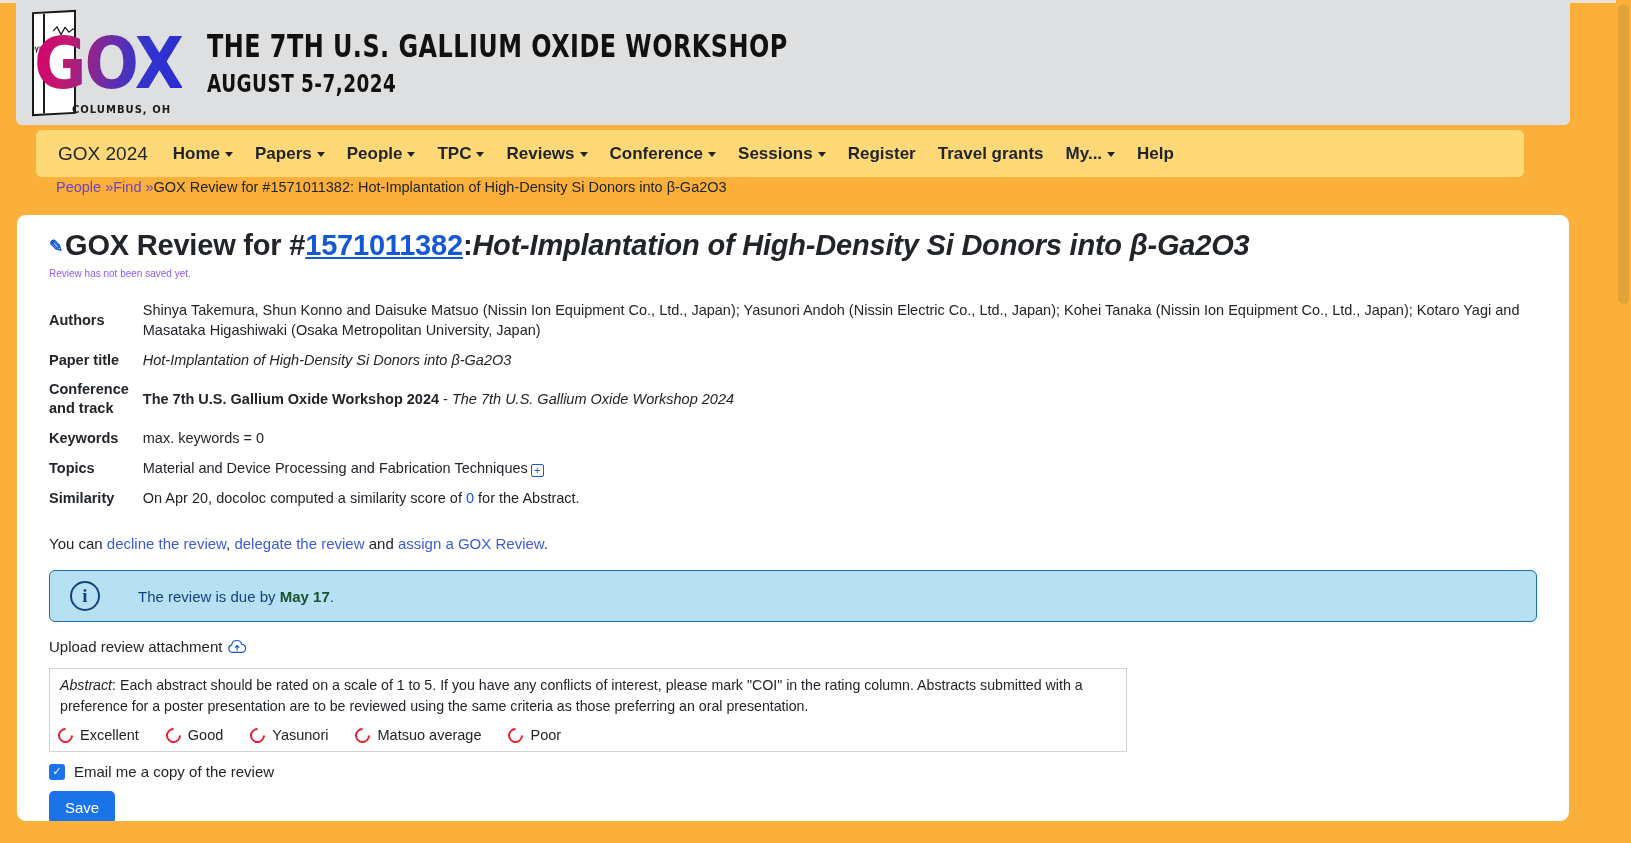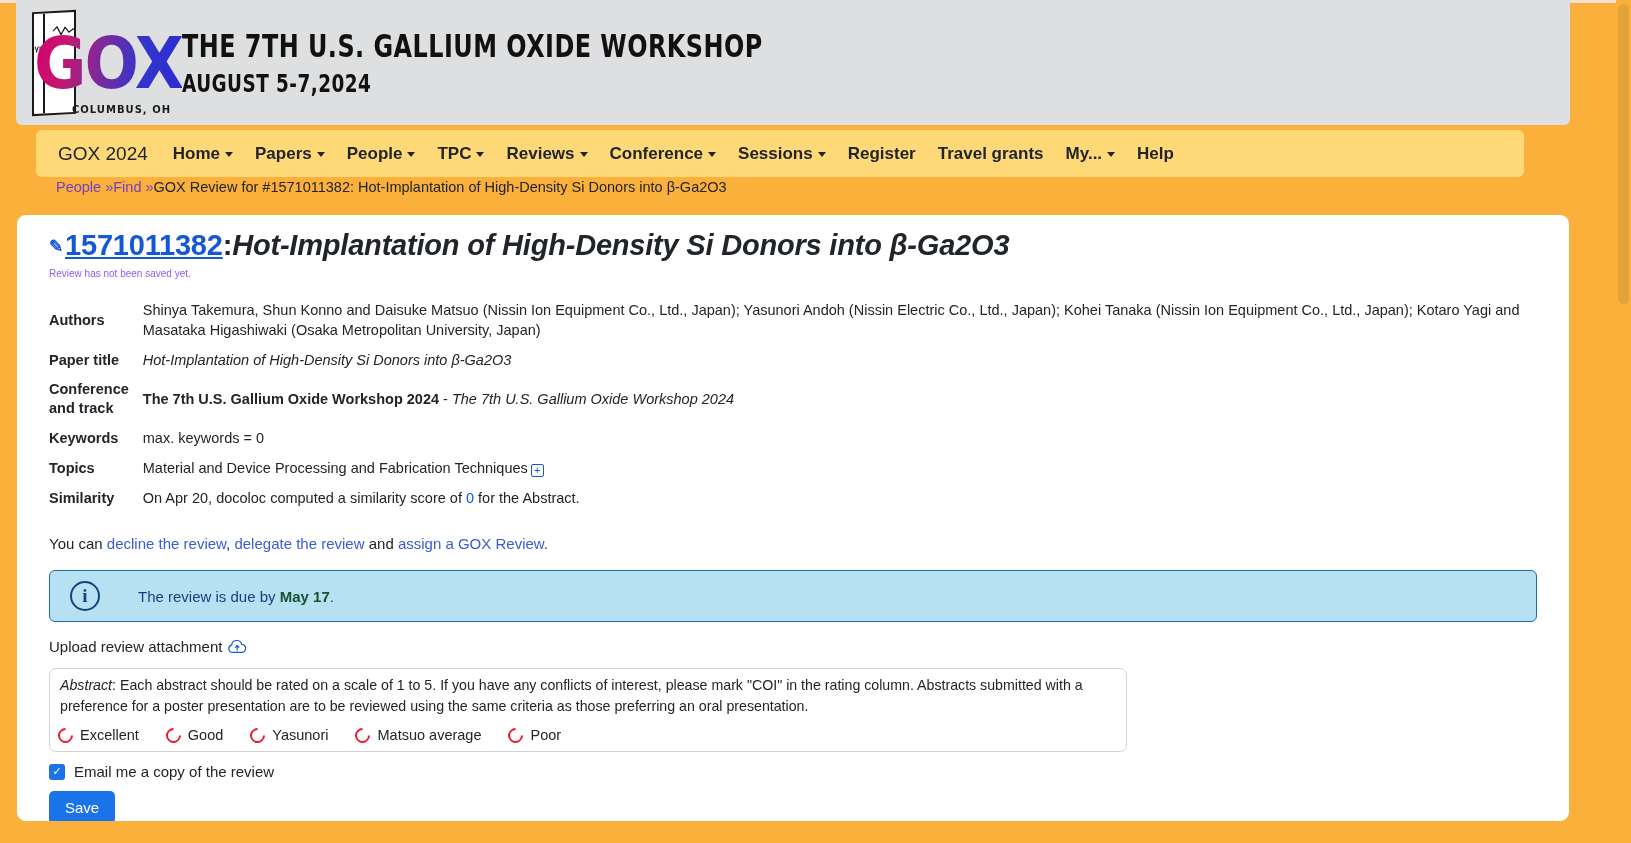--- a/index.html
+++ b/index.html
@@ -86,21 +86,21 @@
   }
   .columbus {
     position: absolute;
     left: 40px; bottom: 4px;
     font-family: "DejaVu Sans", sans-serif;
     font-weight: bold;
     font-size: 10px;
     letter-spacing: 1px;
     color: #1a1a1a;
   }
-  .logo-text { margin-left: 0; }
+  .logo-text { margin-left: 25px; }
   .logo-title {
     font-family: "DejaVu Sans", sans-serif;
     font-weight: bold;
     font-size: 26px;
     letter-spacing: 0.5px;
     color: #111;
     transform: scaleY(1.25) scaleX(0.92);
     transform-origin: left center;
     margin-bottom: 10px;
   }
@@ -272,21 +272,21 @@
     font-size: 15px;
     color: #212529;
     display: flex; align-items: center; gap: 6px;
   }
   .cloud-up { color: #1558d6; }
 
   
   .review-box {
     margin-top: 13px;
     border: 1px solid #cfd4da;
-    border-radius: 7px;
+    border-radius: 0;
     width: 1078px;
     padding: 6px 10px 8px 10px;
     position: relative;
   }
   .abstract-text {
     font-size: 14.2px;
     line-height: 21px;
     color: #212529;
     margin: 0;
   }
@@ -429,20 +429,21 @@
 
   <div class="breadcrumb">
     <a class="link" href="#" style="color:#6f42c1">People</a><span class="bc-sep"> »</span><a class="link" href="#" style="color:#6f42c1">Find</a><span class="bc-sep"> »</span><span>GOX Review for #1571011382: Hot-Implantation of High-Density Si Donors into β-Ga2O3</span>
   </div>
 
   <div class="card">
     <div class="card-inner">
 
       <h1 class="title">
         <span class="edit-icon">✎</span>
+          <span>GOX Review for #</span>
           <a class="num" href="#">1571011382</a>
           <span>: </span>
           <span class="paper">Hot-Implantation of High-Density Si Donors into β-Ga2O3</span>
       </h1>
 
       <div class="not-saved">Review has not been saved yet.</div>
 
       <table class="meta">
         <tbody>
             <tr>

